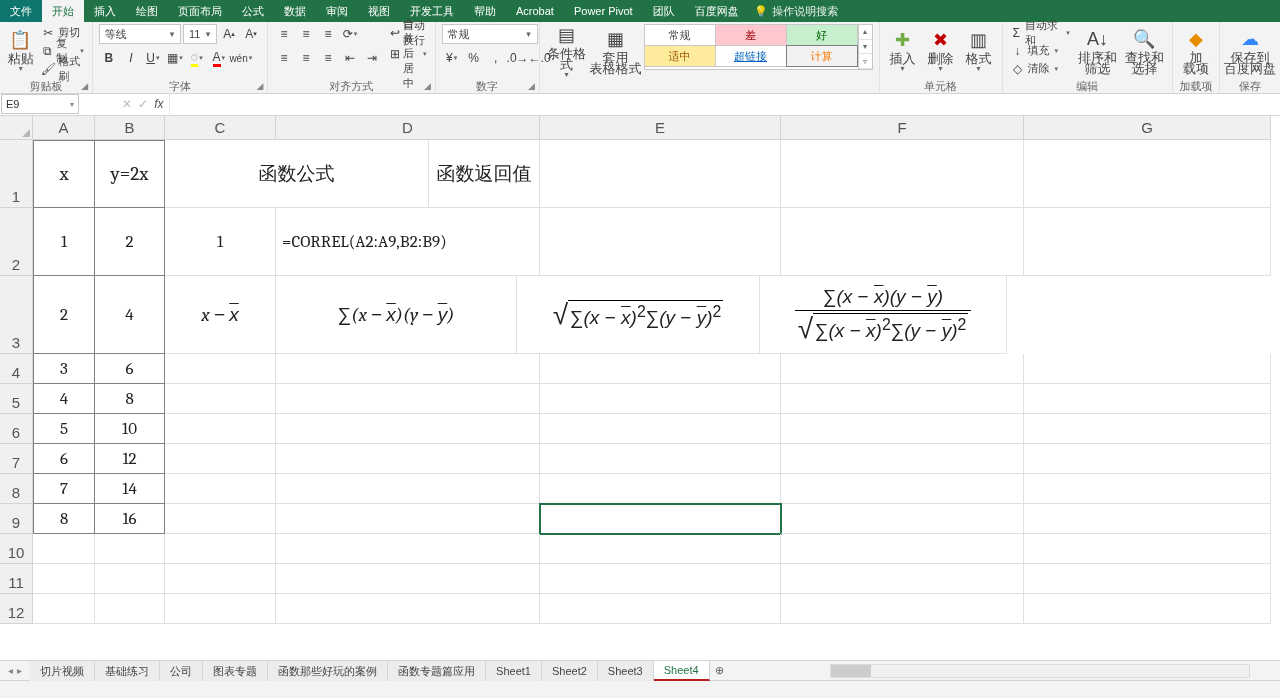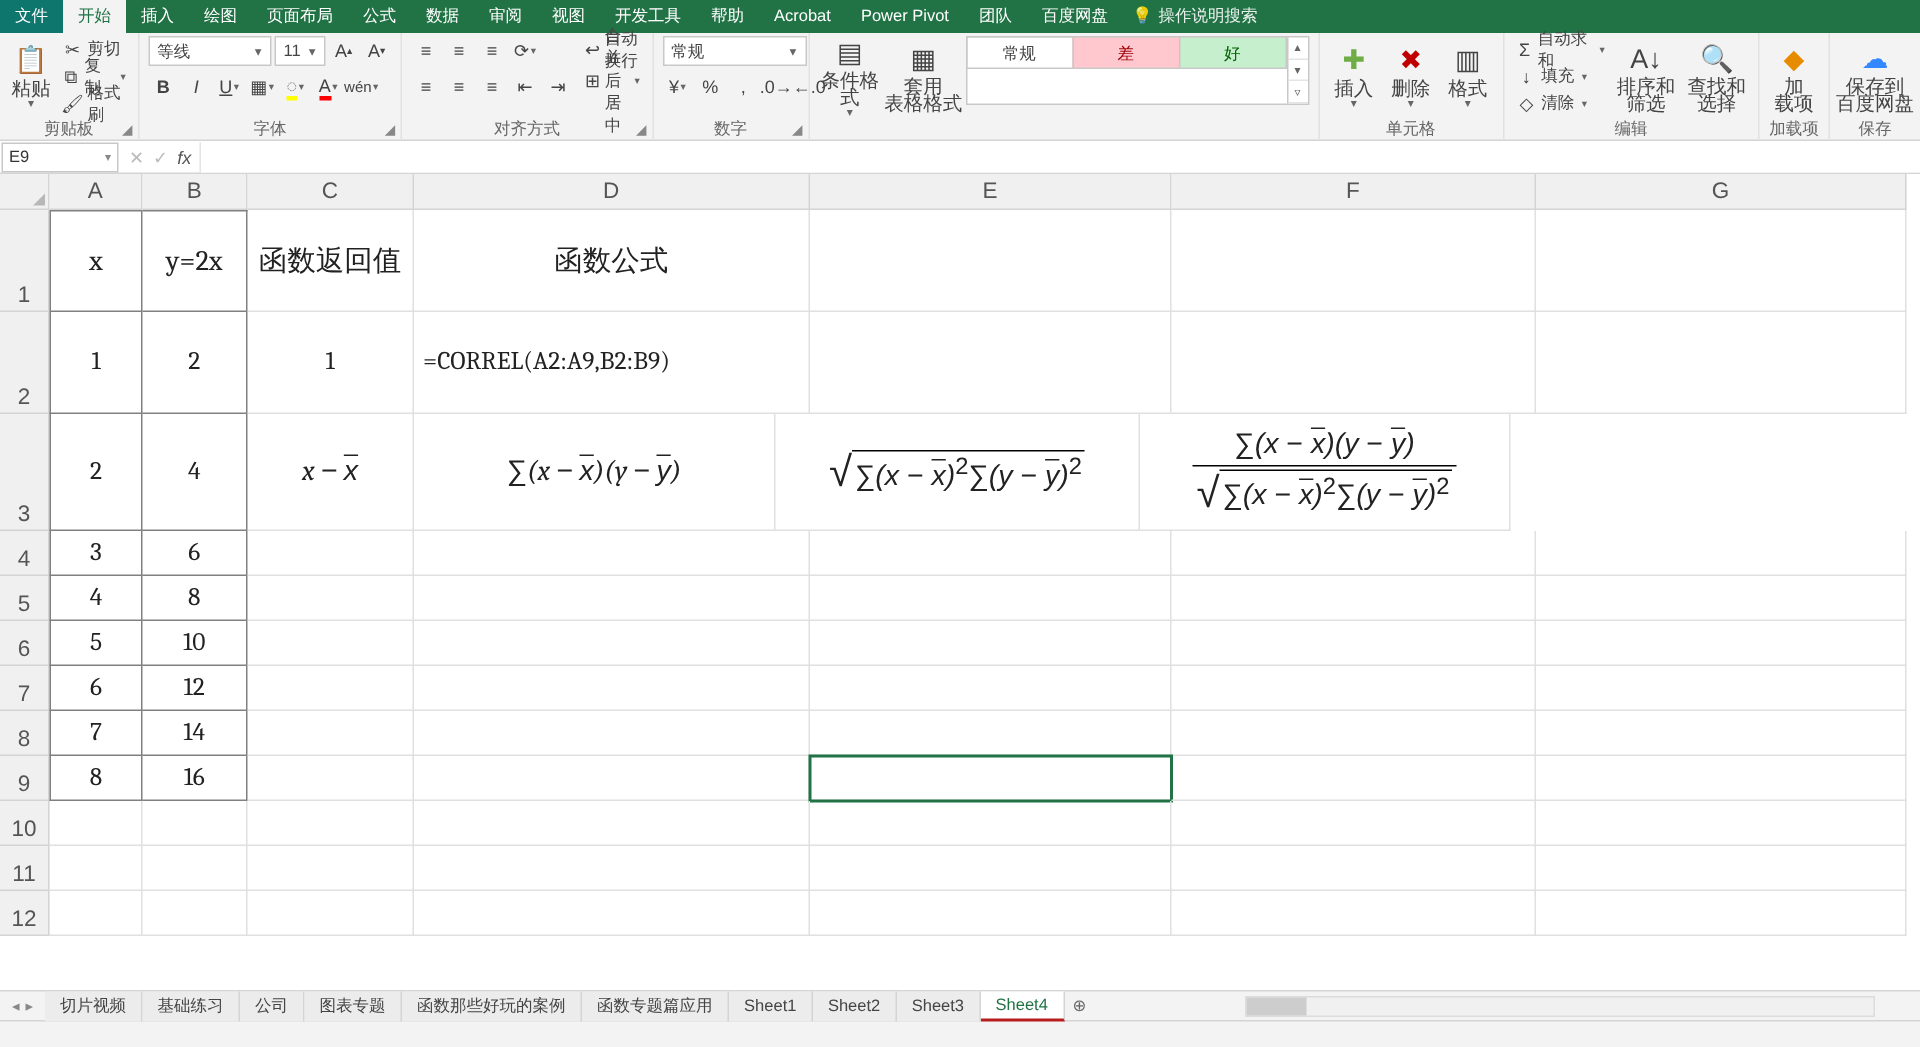--- a/index.html
+++ b/index.html
@@ -38,21 +38,21 @@
 
 
 .styles-gal { display:flex; border:1px solid #c8c8c8; background:#fff; height:46px; }
 .style-cell { width:72px; height:22px; border:1px solid #c8c8c8; display:flex; align-items:center; justify-content:center; font-size:11px; margin:-1px 0 0 -1px; }
 .sg-grid { display:flex; flex-direction:column; }
 .sg-row { display:flex; }
 .sg-ctrl { width:14px; display:flex; flex-direction:column; border-left:1px solid #c8c8c8; }
 .sg-ctrl div { flex:1; display:flex; align-items:center; justify-content:center; font-size:8px; color:#666; border-bottom:1px solid #e4e4e4; cursor:pointer; }
 
 
-.fbar { height:22px; border-bottom:1px solid #d4d4d4; display:flex; align-items:center; background:#fff; }
+.fbar { height:22px; border-bottom:1px solid #d4d4d4; display:flex; align-items:flex-start; background:#fff;gap:36px; }
 .namebox { width:78px; height:20px; border:1px solid #c8c8c8; margin:0 1px; display:flex; align-items:center; font-size:11px; padding:0 4px; color:#333; }
 .namebox .ar { margin-left:auto; font-size:8px; color:#888; }
 .fxbtns { display:flex; align-items:center; color:#bbb; gap:6px; padding:0 6px; border-right:1px solid #e4e4e4; height:20px; font-size:12px; }
 .fxinput { flex:1; height:20px; font-size:12px; border:none; padding:0 4px; outline:none; }
 
 
 .gridwrap { position:relative; height: calc(698px - 22px - 72px - 22px - 20px - 18px); overflow:hidden; background:#fff; }
 .selectall { position:absolute; left:0; top:0; width:33px; height:24px; background:#f0f0f0; border-right:1px solid #d4d4d4; border-bottom:1px solid #d4d4d4; }
 .selectall::after { content:""; position:absolute; right:2px; bottom:2px; width:0; height:0; border-left:8px solid transparent; border-bottom:8px solid #b7b7b7; }
 .colheads { position:absolute; left:33px; top:0; height:24px; display:flex; }
@@ -252,20 +252,25 @@
           <span class="lb" style="white-space:pre">套用
 表格格式</span>
         </div>
       <div class="styles-gal">
         <div class="sg-grid">
           <div class="sg-row">
             <div class="style-cell">常规</div>
             <div class="style-cell" style="background:#ffc7ce;color:#9c0006">差</div>
             <div class="style-cell" style="background:#c6efce;color:#006100">好</div>
           </div>
+          <div class="sg-row">
+            <div class="style-cell" style="background:#ffeb9c;color:#9c5700">适中</div>
+            <div class="style-cell" style="color:#0563c1;text-decoration:underline">超链接</div>
+            <div class="style-cell" style="background:#f2f2f2;color:#fa7d00;border:1px solid #7f7f7f">计算</div>
+          </div>
         </div>
         <div class="sg-ctrl">
             <div>▴</div>
             <div>▾</div>
             <div>▿</div>
           </div>
       </div>
     </div>
   </div>
 
@@ -380,22 +385,22 @@
       <div class="rowh" style="height: 30px;">8</div>
       <div class="rowh" style="height: 30px;">9</div>
       <div class="rowh" style="height: 30px;">10</div>
       <div class="rowh" style="height: 30px;">11</div>
       <div class="rowh" style="height: 30px;">12</div>
     </div>
   <div class="cells" id="cells">
       <div class="row" style="height: 68px;">
         <div class="cell bord bordL bordT hdr" style="width: 62px; height: 68px;">x</div>
         <div class="cell bord bordT hdr" style="width: 70px; height: 68px;">y=2x</div>
+        <div class="cell hdr" style="width: 264px; height: 68px;">函数公式</div>
         <div class="cell hdr" style="width: 111px; height: 68px;">函数返回值</div>
-        <div class="cell hdr" style="width: 264px; height: 68px;">函数公式</div>
         <div class="cell" style="width: 241px; height: 68px;"></div>
         <div class="cell" style="width: 243px; height: 68px;"></div>
         <div class="cell" style="width: 247px; height: 68px;"></div>
       </div>
       <div class="row" style="height: 68px;">
         <div class="cell bord bordL" style="width: 62px; height: 68px;">1</div>
         <div class="cell bord" style="width: 70px; height: 68px;">2</div>
         <div class="cell" style="width: 111px; height: 68px;">1</div>
         <div class="cell left" style="width: 264px; height: 68px;">=CORREL(A2:A9,B2:B9)</div>
         <div class="cell" style="width: 241px; height: 68px;"></div>

